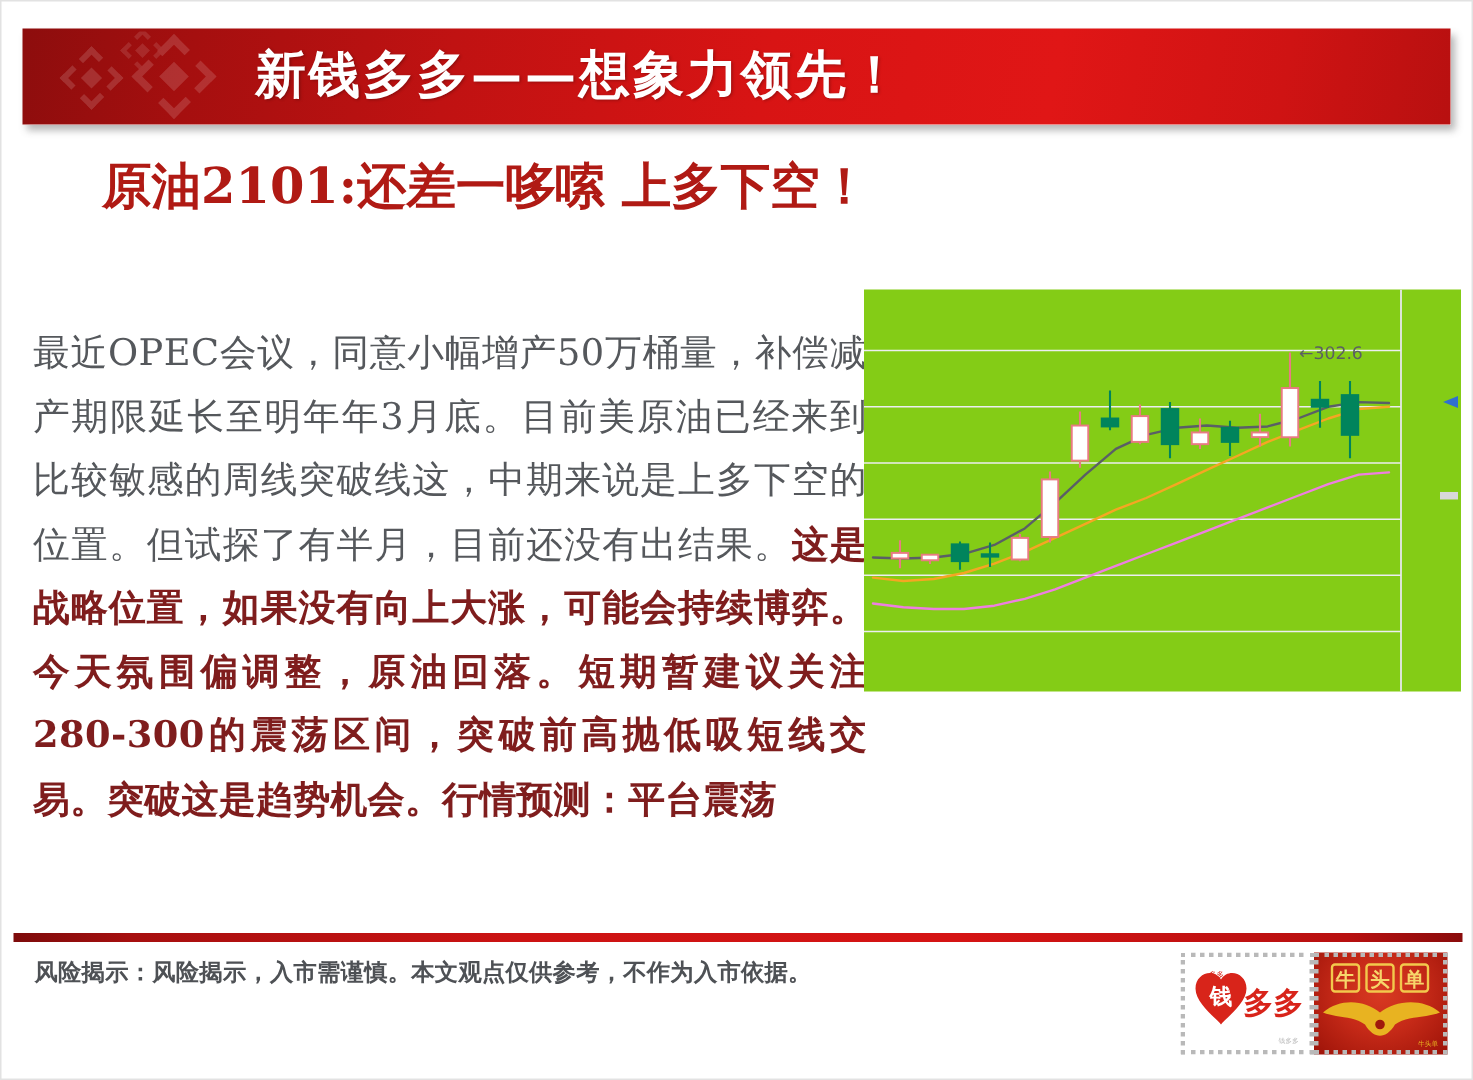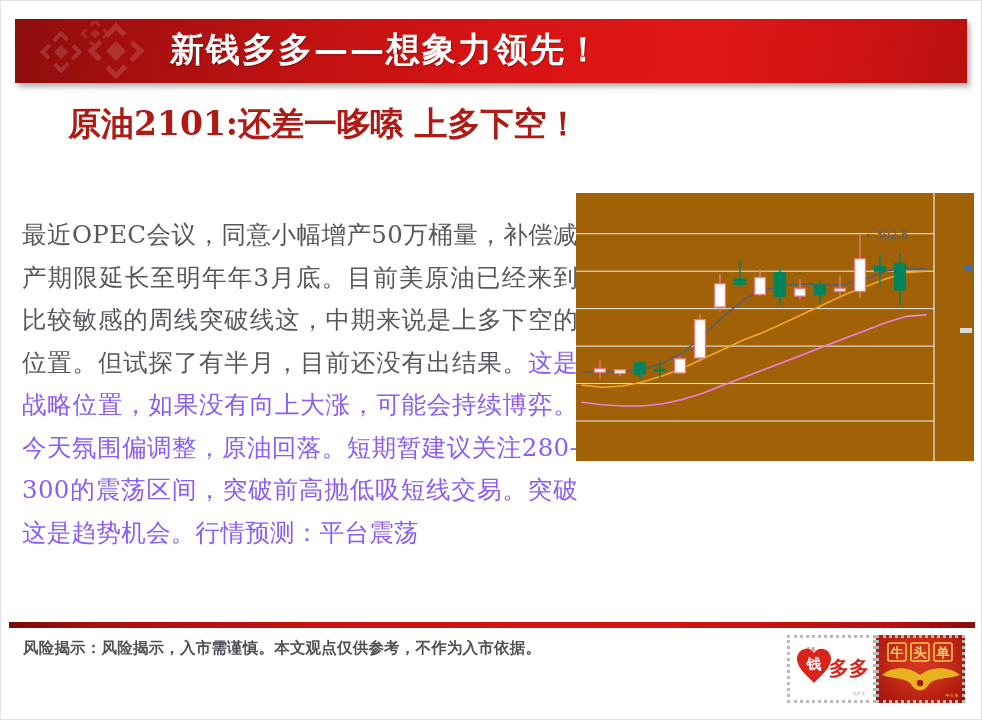--- a/index.html
+++ b/index.html
@@ -76,32 +76,32 @@
     top: 213px;
     width: 556px;
     font-family: "DejaVu Serif", "Liberation Serif", serif;
     font-size: 24.5px;
     line-height: 42.5px;
     color: #55585c;
     text-align: justify;
     letter-spacing: 0.3px;
   }
   .body-copy .hl {
-    color: #8b5cf6;
-    font-weight: normal;
+    color: #7f1d1d;
+    font-weight: bold;
   }
 
   
   .chart-wrap {
     position: absolute;
     left: 575px;
     top: 192px;
     width: 398px;
     height: 268px;
-    background: #a16207;
+    background: #84cc16;
   }
   .chart-wrap svg { display:block; }
 
   
   .footer-rule {
     position: absolute;
     left: 8px;
     top: 621px;
     width: 966px;
     height: 6px;

